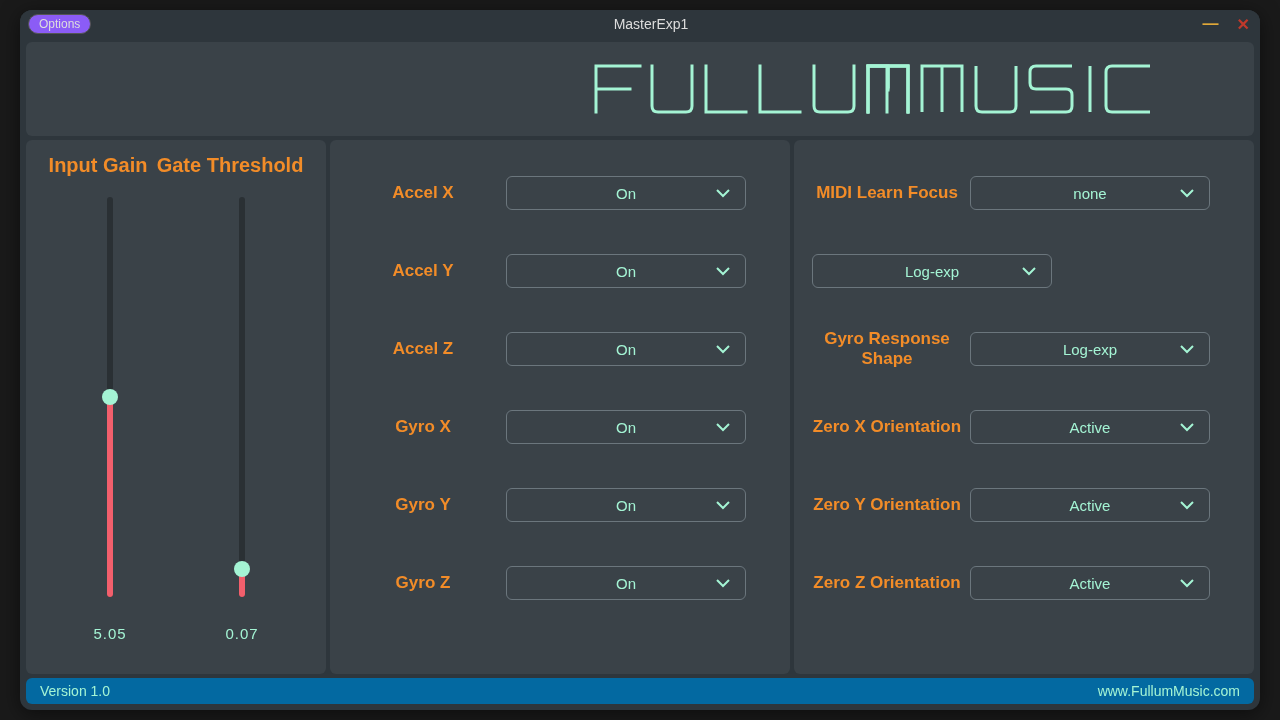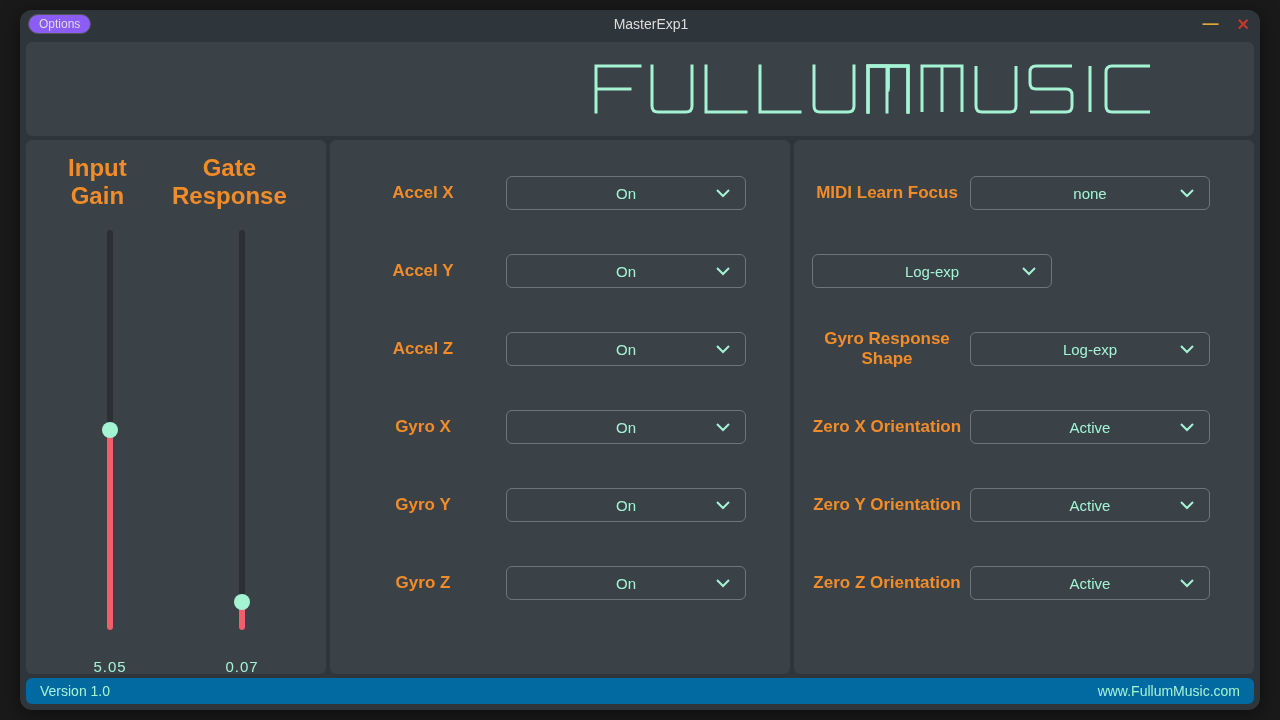--- a/index.html
+++ b/index.html
@@ -83,21 +83,21 @@
   }
   .panel-left { width: 300px; display:flex; flex-direction:column; }
   .panel-mid  { flex: 1; }
   .panel-right{ flex: 1; }
   .sliders-header {
     display: flex;
     justify-content: space-around;
   }
   .label-orange {
     color: #f28c28;
-    font-size: 24px;
+    font-size: 20px;
     font-weight: bold;
     text-align: center;
   }
   .sliders-body {
     flex:1;
     display:flex;
     justify-content: space-around;
     padding-top: 20px;
   }
   .vslider {
@@ -235,21 +235,21 @@
         <path d="M560 8 H522 Q516 8 516 14 V48 Q516 54 522 54 H560"></path>
       </g>
     </svg>
   </div>
 
   <div class="content-row">
 
     <div class="panel panel-left">
       <div class="sliders-header">
         <div class="label-orange">Input Gain</div>
-        <div class="label-orange">Gate Response</div>
+        <div class="label-orange">Gate Threshold</div>
       </div>
       <div class="sliders-body">
         <div class="vslider">
           <div class="track-wrap">
             <div class="track-fill" style="height:50%"></div>
             <div class="thumb" style="bottom:50%"></div>
           </div>
           <div class="slider-value">5.05</div>
         </div>
         <div class="vslider">

